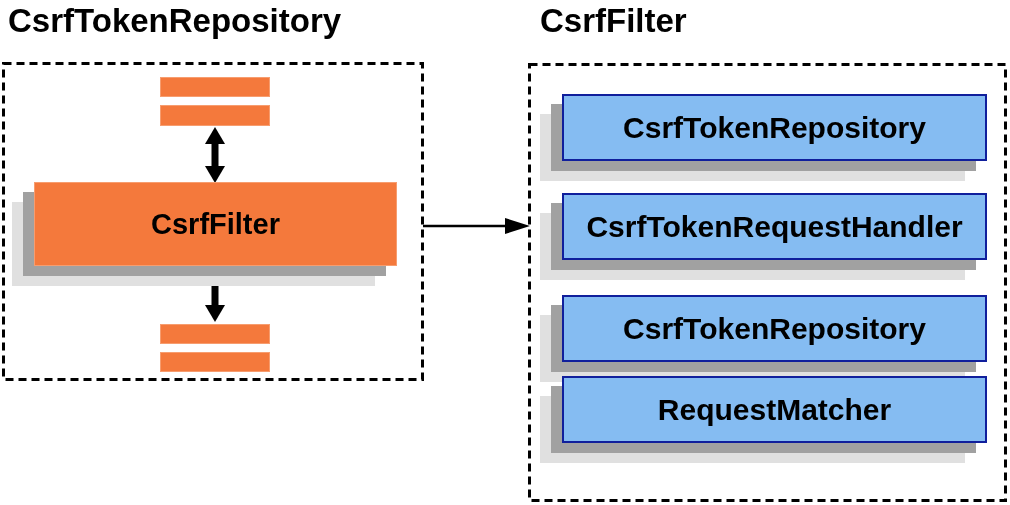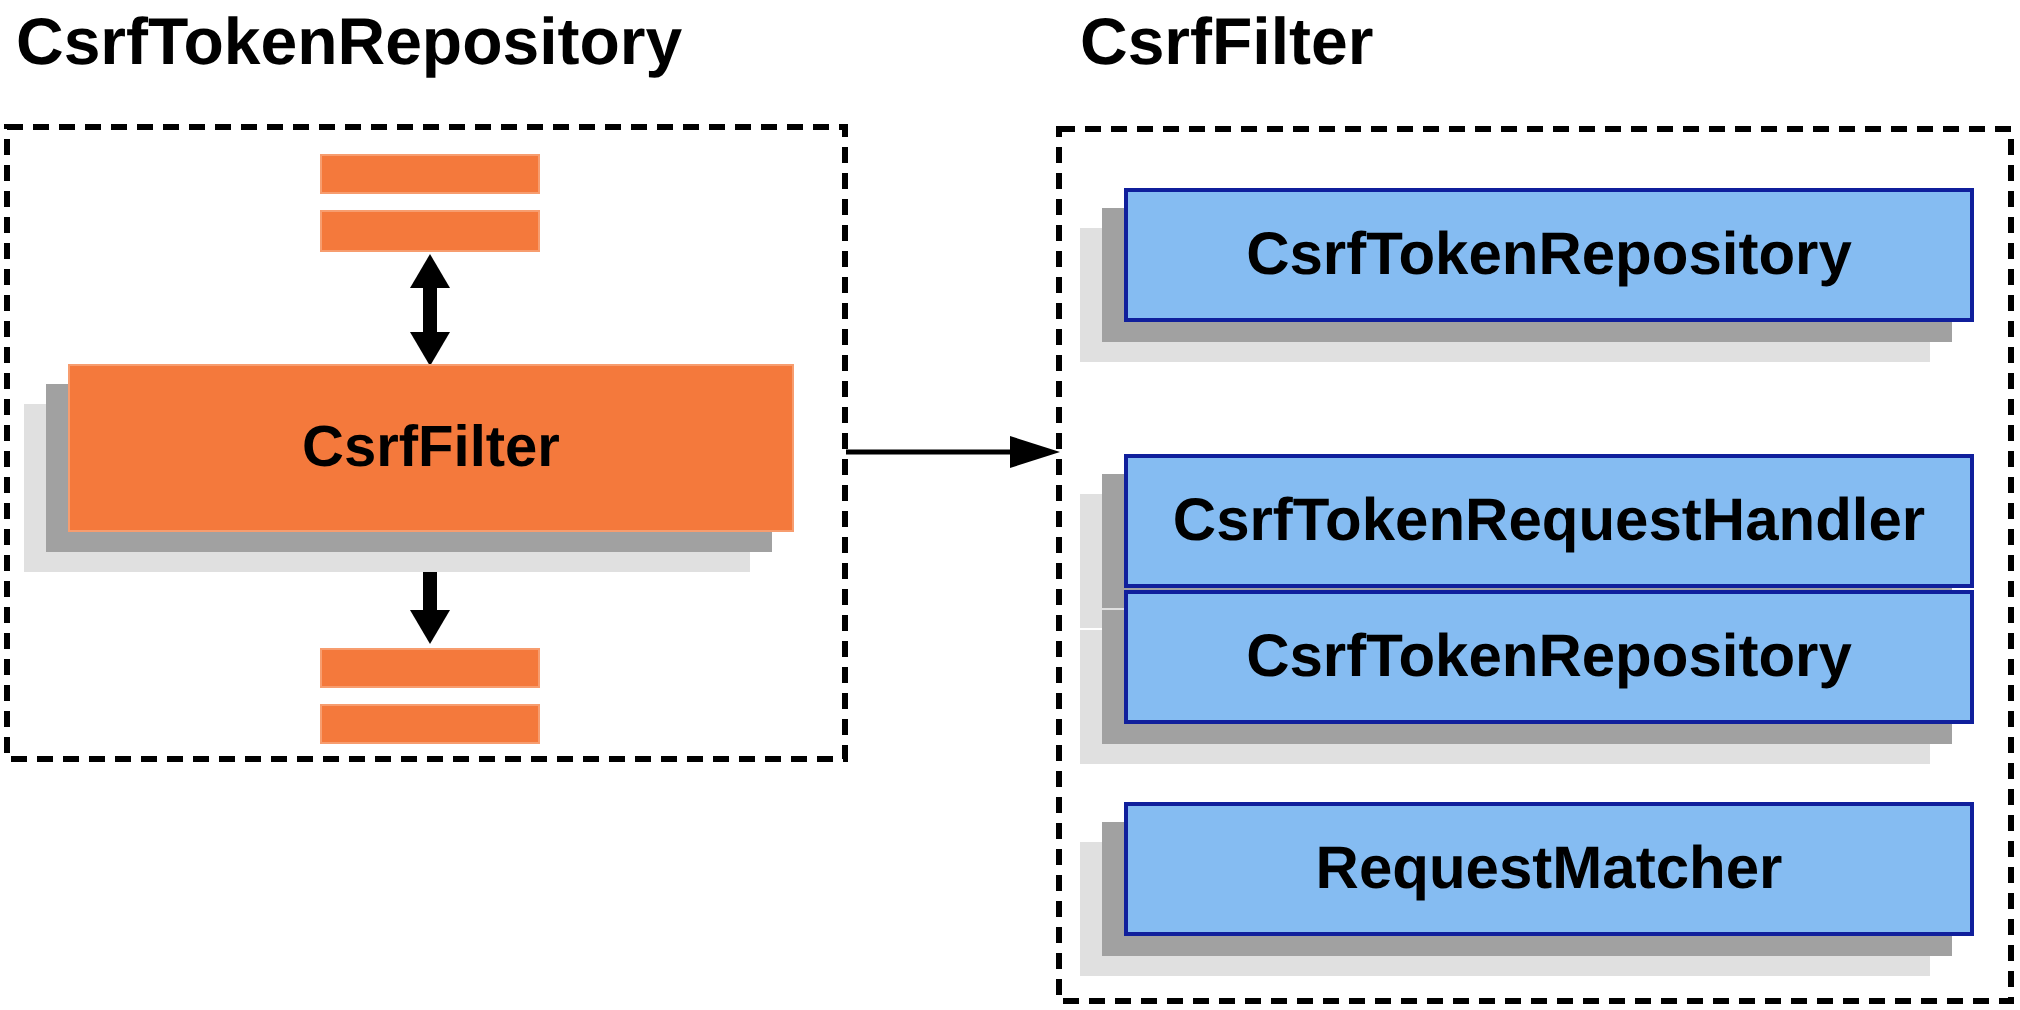--- a/index.html
+++ b/index.html
@@ -82,23 +82,23 @@
     font-size: 29px;
   }
   .face-blue {
     background: var(--blue-fill);
     border: 2px solid var(--blue-border);
     font-size: 30px;
   }
   #csrf-filter-box { left: 34px; top: 182px; width: 363px; height: 84px; }
   .component { left: 562px; width: 425px; height: 67px; }
   #component-0 { top: 94px; }
-  #component-1 { top: 193px; margin-top: 34px; }
+  #component-1 { top: 193px; }
   #component-2 { top: 295px; }
-  #component-3 { top: 401px; }
+  #component-3 { top: 376px; }
 </style>
 </head>
 <body>
 
 <div class="canvas">
 
   <div class="panel-title" id="left-title">CsrfTokenRepository</div>
 
   <div class="panel-title" id="right-title">CsrfFilter</div>
 

